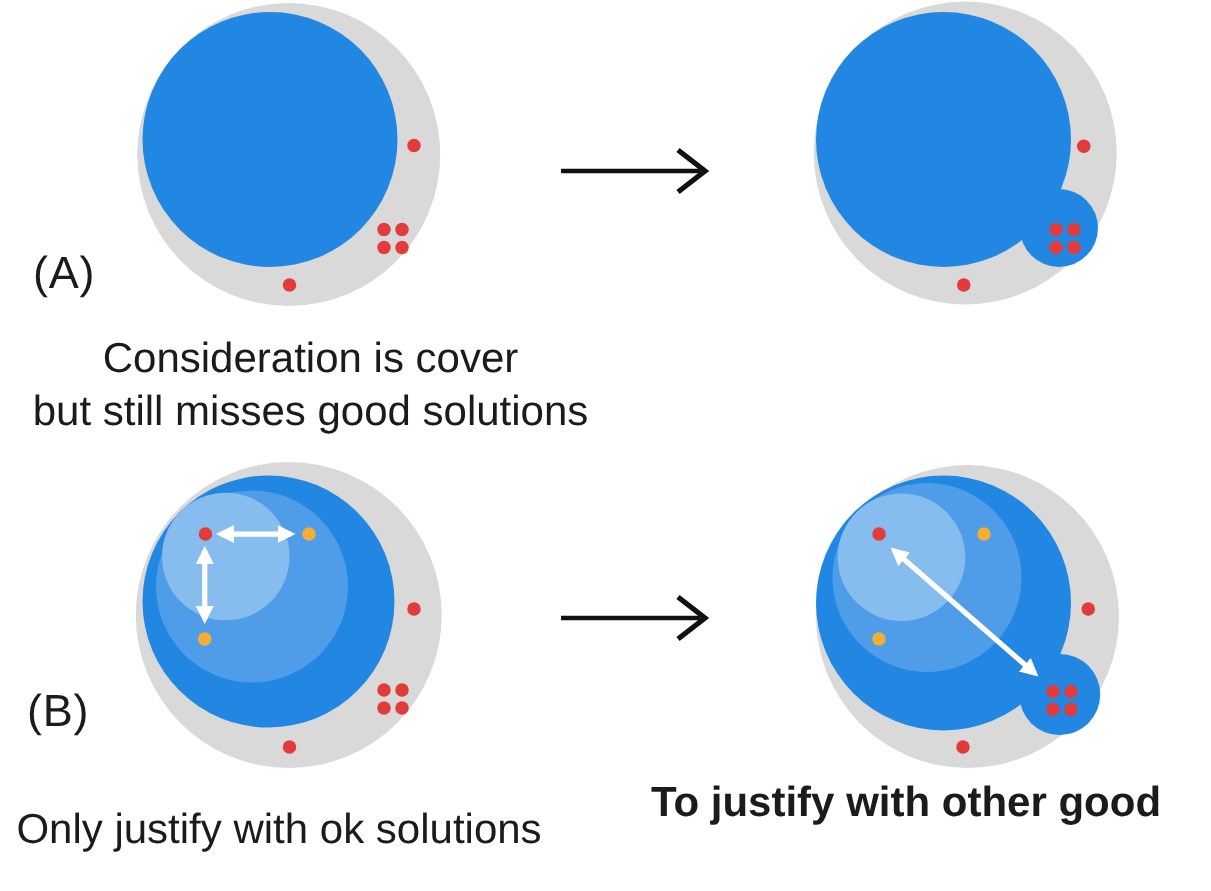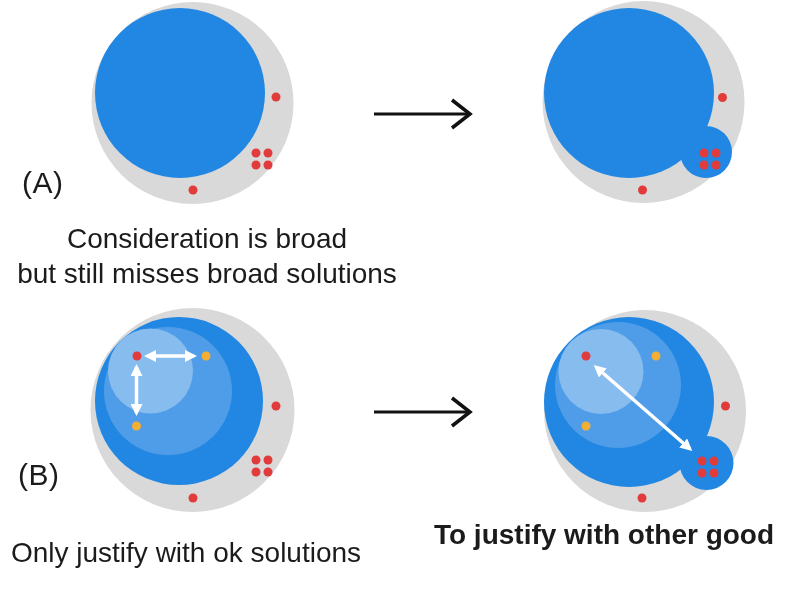--- a/index.html
+++ b/index.html
@@ -58,22 +58,22 @@
       <circle class="f-red" cx="181" cy="153" r="4.5"></circle>
       <circle class="f-red" cx="169" cy="165" r="4.5"></circle>
       <circle class="f-red" cx="181" cy="165" r="4.5"></circle>
     </g>
     <circle class="f-red" cx="107.5" cy="190" r="4.5"></circle>
   </svg>
 
   <div class="panel-label" style="left:22px;top:166px;">(A)</div>
 
   <div class="caption" style="left:207px;top:221px;">
-    <div class="cap-line">Consideration is broad</div>
-    <div class="cap-line">but still misses broad solutions</div>
+    <div class="cap-line">Consideration is cover</div>
+    <div class="cap-line">but still misses good solutions</div>
   </div>
 
 
   <svg class="fig" style="left:80px;top:300px;" width="225" height="214" viewBox="0 0 225 214">
     <defs>
       <marker id="awl" viewBox="0 0 12 12" markerWidth="12" markerHeight="12" refX="9" refY="6" orient="auto-start-reverse" markerUnits="userSpaceOnUse">
         <path d="M0,0 L12,6 L0,12 Z" class="f-white"></path>
       </marker>
     </defs>
     <circle class="f-gray" cx="112.5" cy="110" r="102"></circle>

